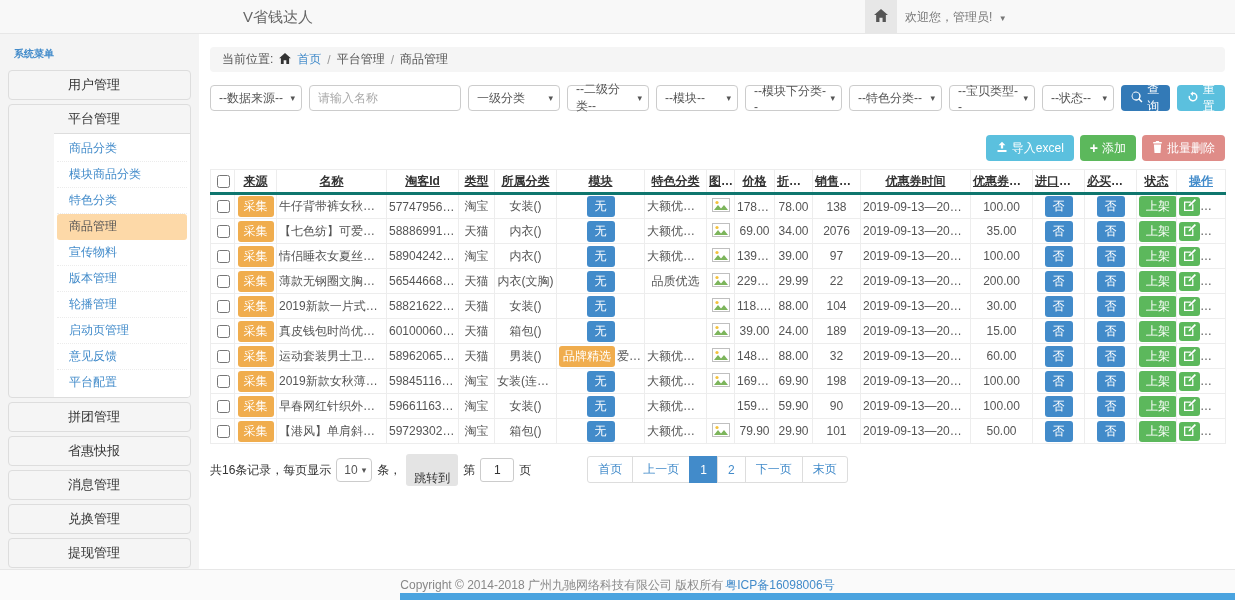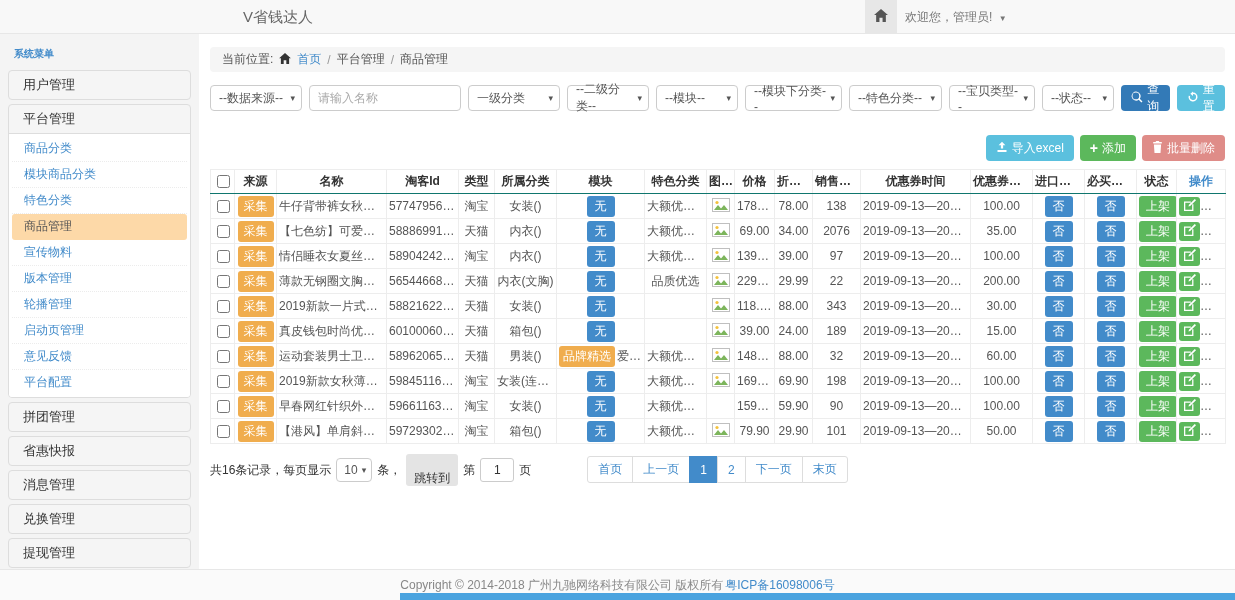--- a/index.html
+++ b/index.html
@@ -11,21 +11,21 @@
   }
   
   .navbar { position:absolute; top:0; left:0; right:0; height:34px; background:#f8f8f8; border-bottom:1px solid #e7e7e7; z-index:10;padding-left:36px; }
   .brand { position:absolute; left:243px; top:0; line-height:34px; font-size:15px; color:#666; }
   .nav-home { position:absolute; left:865px; top:0; width:32px; height:33px; background:#e7e7e7; display:flex; align-items:center; justify-content:center; cursor:pointer; }
   .nav-user { position:absolute; left:905px; top:0; line-height:34px; color:#777; cursor:pointer; }
   .nav-user .caret { font-size:8px; margin-left:3px; color:#777; }
   
   .side-col { position:absolute; left:0; top:34px; width:199px; bottom:0; background:#f4f4f4; z-index:1; }
   .side-title { color:#428bca; font-weight:bold; font-size:10px; margin:13px 0 9px 14px; }
-  .panel { border:1px solid #ddd; border-radius:4px; margin:0 8px 4px 8px; background:#f5f5f5; overflow:hidden; }
+  .panel { border:1px solid #ddd; border-radius:4px; margin:0 8px 4px 8px; background:#f5f5f5; overflow:hidden;padding-left:45px; }
   .side-sec { padding:6px 14px; font-size:13px; line-height:16px; color:#333; cursor:pointer; }
   .side-list { background:#fff; border-top:1px solid #ddd; padding:2px; }
   .side-sub { padding:5px 12px; line-height:15px; color:#428bca; cursor:pointer; border-bottom:1px dotted #ececec; margin:0 1px; }
   .side-sub:last-child { border-bottom:none; }
   .side-sub.active { background:#fdd9a8; color:#555; border-radius:3px; border-bottom-color:transparent; }
   
   .main { position:absolute; left:210px; top:47px; width:1015px; z-index:2; }
   .breadcrumb { background:#f5f5f5; border-radius:4px; padding:4px 12px; color:#555; display:flex; align-items:center; gap:6px; }
   .bc-link { color:#428bca; text-decoration:none; cursor:pointer; }
   .bc-sep { color:#999; }
@@ -40,21 +40,21 @@
   .btn-primary { background:#337ab7; }
   .btn-info { background:#5bc0de; }
   .btn-success { background:#5cb85c; }
   .btn-danger-soft { background:#df8c88; }
   .plus-glyph { font-size:14px; font-weight:bold; line-height:12px; }
   
   .action-bar { margin-top:24px; display:flex; justify-content:flex-end; gap:6px; }
   
   .grid { width:100%; border-collapse:collapse; table-layout:fixed; margin-top:8px; }
   .grid th, .grid td { border:1px solid #ededed; text-align:center; padding:0 2px; height:25px; overflow:hidden; white-space:nowrap; text-overflow:ellipsis; }
-  .grid th { color:#333; font-weight:bold; height:24px; border-bottom:1px solid #0f766e; }
+  .grid th { color:#333; font-weight:bold; height:24px; border-bottom:3px solid #0f766e;text-decoration:underline; }
   .grid th.op-head { color:#428bca; }
   .grid td { color:#555; }
   .badge-orange { background:#f0ad4e; color:#fff; border-radius:3px; padding:2px 6px; display:inline-block; }
   .module-cell .badge-orange { padding:2px 4px; }
   .pill-blue  { background:#428bca; color:#fff; border-radius:3px; padding:2px 8px; display:inline-block; cursor:pointer; }
   .pill-green { background:#5cb85c; color:#fff; border-radius:3px; padding:2px 7px; display:inline-block; cursor:pointer; }
   .mod-text { margin-left:2px; color:#555; }
   .op-btn { width:21px; height:19px; border:none; border-radius:3px; display:inline-flex; align-items:center; justify-content:center; cursor:pointer; padding:0; vertical-align:middle; }
   .op-btn + .op-btn { margin-left:3px; }
   .op-edit { background:#5cb85c; }
@@ -385,21 +385,21 @@
           <td>女装()</td>
           <td class="module-cell"><span class="pill-blue">无</span></td>
           <td></td>
           <td><span><svg width="18" height="14" viewBox="0 0 18 14">
                 <rect x="0.5" y="0.5" width="17" height="13" fill="#fff" stroke="#bfbfbf"></rect>
                 <circle cx="5" cy="4.5" r="1.6" fill="#f4c23c"></circle>
                 <path d="M2 12l4-5 3 3.5L12 7l4 5z" fill="#7db55c"></path>
               </svg></span></td>
           <td>118.00</td>
           <td>88.00</td>
-          <td>343</td>
+          <td>104</td>
           <td>2019-09-13—2019-09-19</td>
           <td>30.00</td>
           <td><span class="pill-blue">否</span></td>
           <td><span class="pill-blue">否</span></td>
           <td><span class="pill-green">上架</span></td>
           <td class="ops-cell"><button class="op-btn op-edit">
               <span><svg width="12" height="12" viewBox="0 0 14 14">
                   <path fill="#fff" d="M0 3h8v1.5H1.5v8h8V6H11v8H0zM12.6 0l1.4 1.4-6.8 6.8-2 .6.6-2z"></path>
                 </svg></span>
             </button><button class="op-btn op-del">

